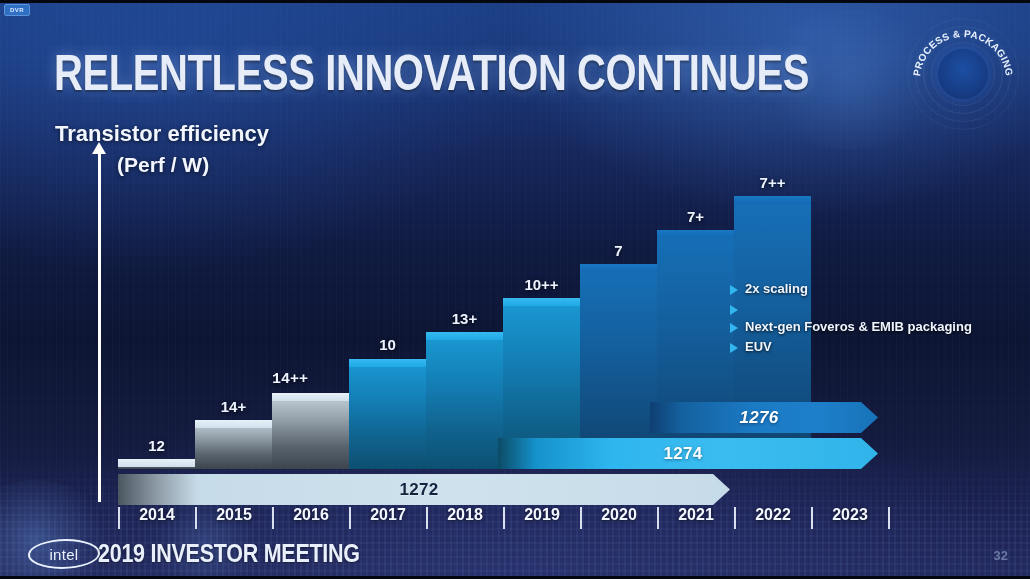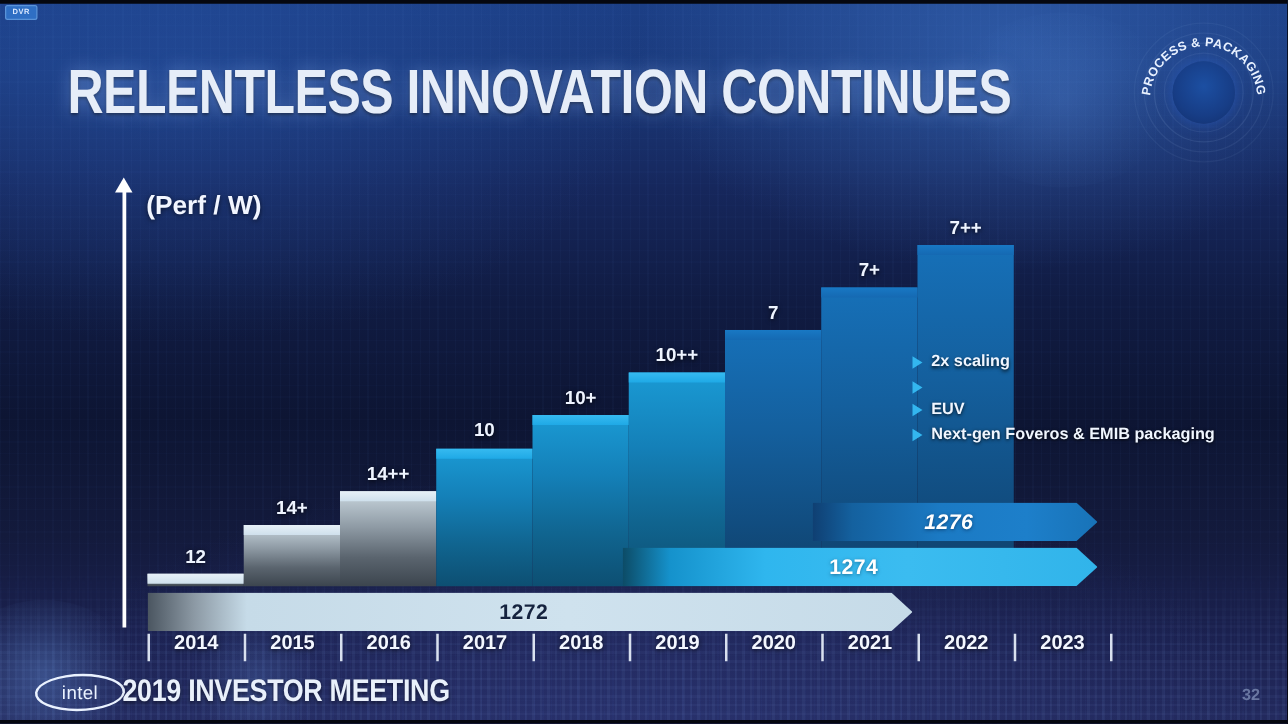--- a/index.html
+++ b/index.html
@@ -176,20 +176,21 @@
     <svg viewBox="0 0 118 112">
       <defs>
           <path id="arcp" d="M 16,78 A 43,43 0 0 1 102,78"></path>
         </defs>
       <text><textPath href="#arcp" startOffset="50%" text-anchor="middle">PROCESS &amp; PACKAGING</textPath></text>
     </svg>
   </div>
 
   <div id="title">RELENTLESS INNOVATION CONTINUES</div>
 
+  <div id="ylabel1">Transistor efficiency</div>
   <div id="ylabel2">(Perf / W)</div>
 
   <div id="plot">
     <div class="yarrow"></div>
     <div class="yaxis"></div>
 
     <div id="bars-layer">
         <div class="bar gray" style="left: 118px; top: 459px; width: 77px; height: 10px;">
           <div class="body"></div>
           <div class="cap" style="height: 8px;"></div>
@@ -197,31 +198,31 @@
         <div class="blabel" style="width: 77px; text-align: center; left: 118px; top: 437px;">12</div>
         <div class="bar gray" style="left: 195px; top: 420px; width: 77px; height: 49px;">
           <div class="body"></div>
           <div class="cap" style="height: 8px;"></div>
         </div>
         <div class="blabel" style="width: 77px; text-align: center; left: 195px; top: 398px;">14+</div>
         <div class="bar gray" style="left: 272px; top: 393px; width: 77px; height: 76px;">
           <div class="body"></div>
           <div class="cap" style="height: 8px;"></div>
         </div>
-        <div class="blabel" style="width: 77px; text-align: center; left: 272px; top: 371px;">14++</div>
+        <div class="blabel" style="width: 77px; text-align: left; left: 272px; top: 371px; font-family: Liberation Mono, monospace;">14++</div>
         <div class="bar cyan" style="left: 349px; top: 359px; width: 77px; height: 110px;">
           <div class="body"></div>
           <div class="cap" style="height: 8px;"></div>
         </div>
         <div class="blabel" style="width: 77px; text-align: center; left: 349px; top: 336px;">10</div>
         <div class="bar cyan" style="left: 426px; top: 332px; width: 77px; height: 137px;">
           <div class="body"></div>
           <div class="cap" style="height: 8px;"></div>
         </div>
-        <div class="blabel" style="width: 77px; text-align: center; left: 426px; top: 310px;">10+</div>
+        <div class="blabel" style="width: 77px; text-align: center; left: 426px; top: 310px;">13+</div>
         <div class="bar cyan" style="left: 503px; top: 298px; width: 77px; height: 171px;">
           <div class="body"></div>
           <div class="cap" style="height: 8px;"></div>
         </div>
         <div class="blabel" style="width: 77px; text-align: center; left: 503px; top: 276px;">10++</div>
         <div class="bar deep" style="left: 580px; top: 264px; width: 77px; height: 205px;">
           <div class="body"></div>
           <div class="cap" style="height: 8px;"></div>
         </div>
         <div class="blabel" style="width: 77px; text-align: center; left: 580px; top: 242px;">7</div>
@@ -250,25 +251,25 @@
     <div id="bullets">
       <div class="blt">
         <span class="tri"></span>
         <span class="txt">2x scaling</span>
       </div>
       <div class="blt">
         <span class="tri"></span>
       </div>
       <div class="blt">
         <span class="tri"></span>
-        <span class="txt">EUV</span>
+        <span class="txt">Next-gen Foveros &amp; EMIB packaging</span>
       </div>
       <div class="blt">
         <span class="tri"></span>
-        <span class="txt">Next-gen Foveros &amp; EMIB packaging</span>
+        <span class="txt">EUV</span>
       </div>
     </div>
 
     <div id="xaxis">
         <div class="tick" style="left: 8px;"></div>
         <div class="year" style="left: 12px;">2014</div>
         <div class="tick" style="left: 85px;"></div>
         <div class="year" style="left: 89px;">2015</div>
         <div class="tick" style="left: 162px;"></div>
         <div class="year" style="left: 166px;">2016</div>

